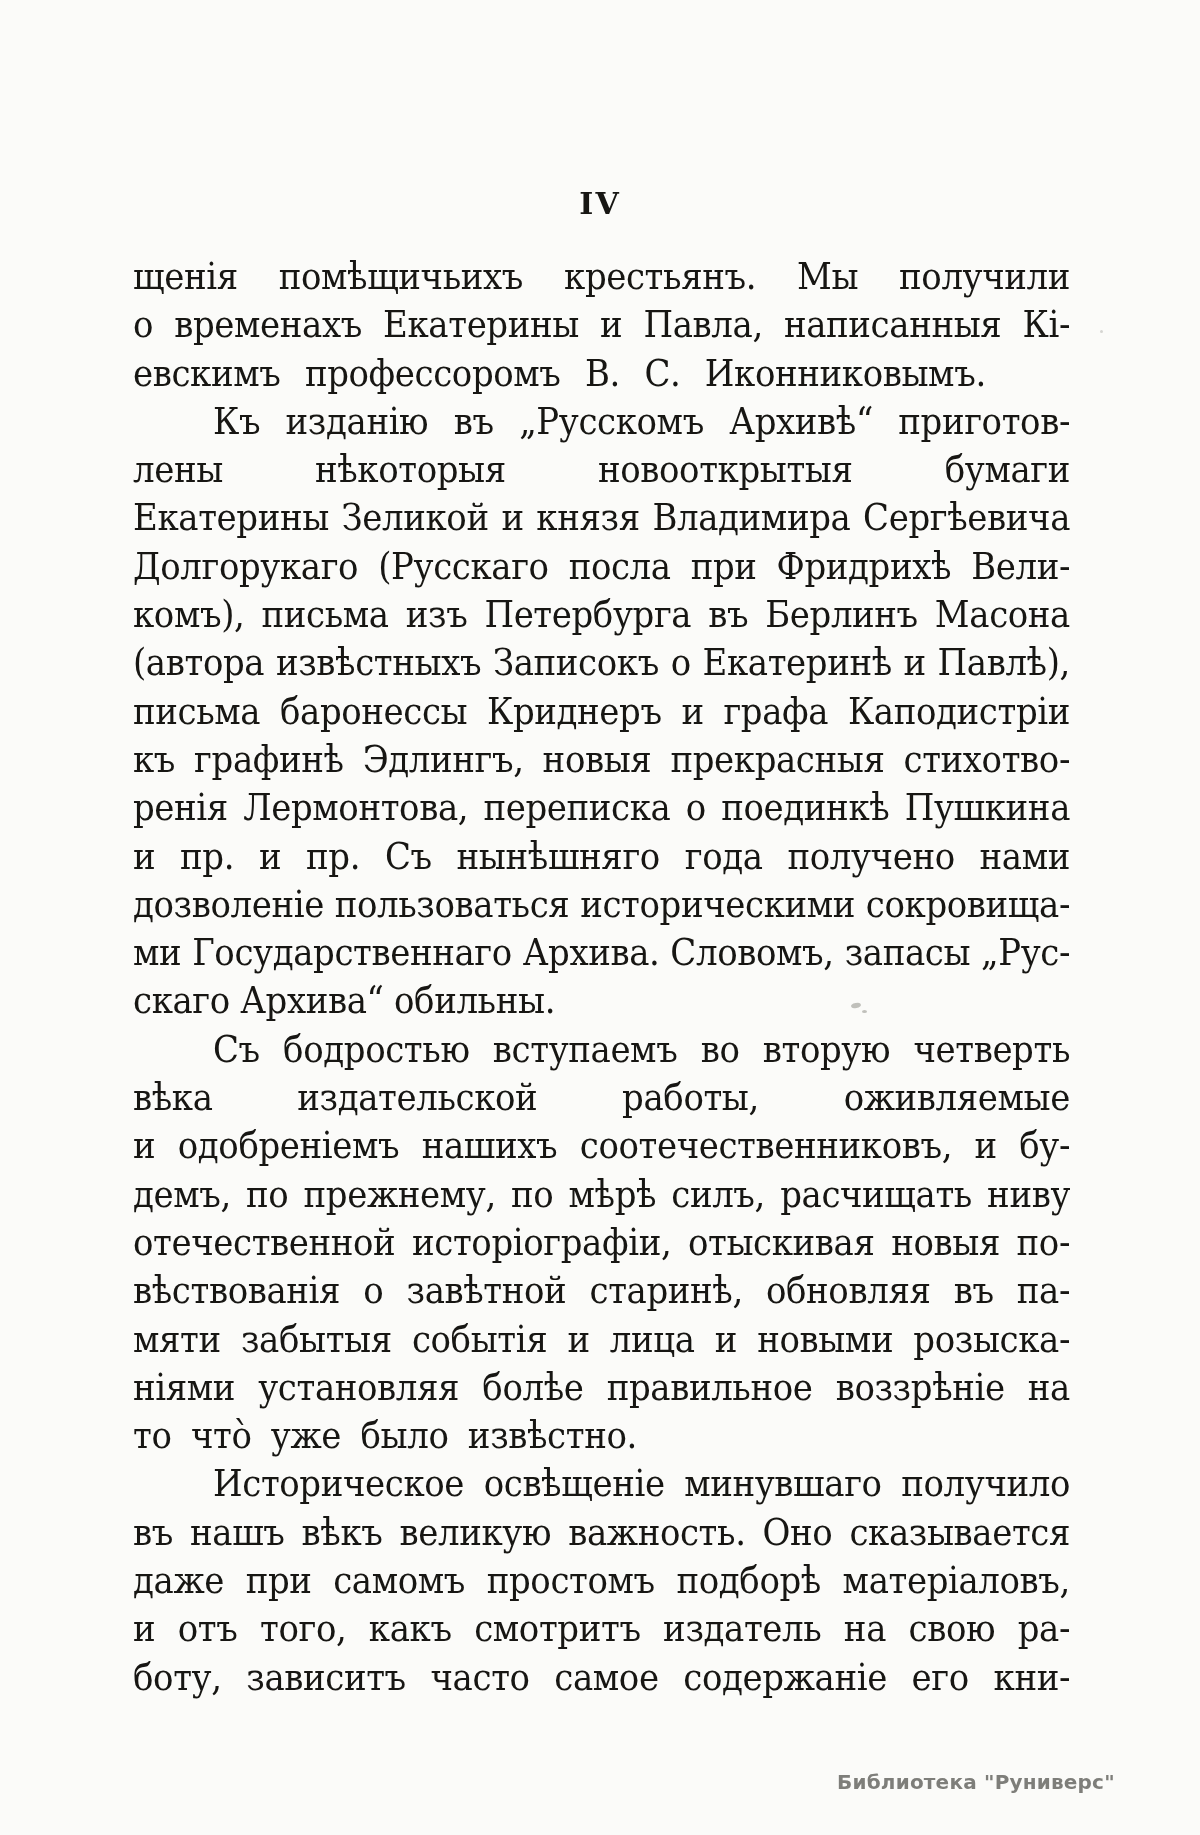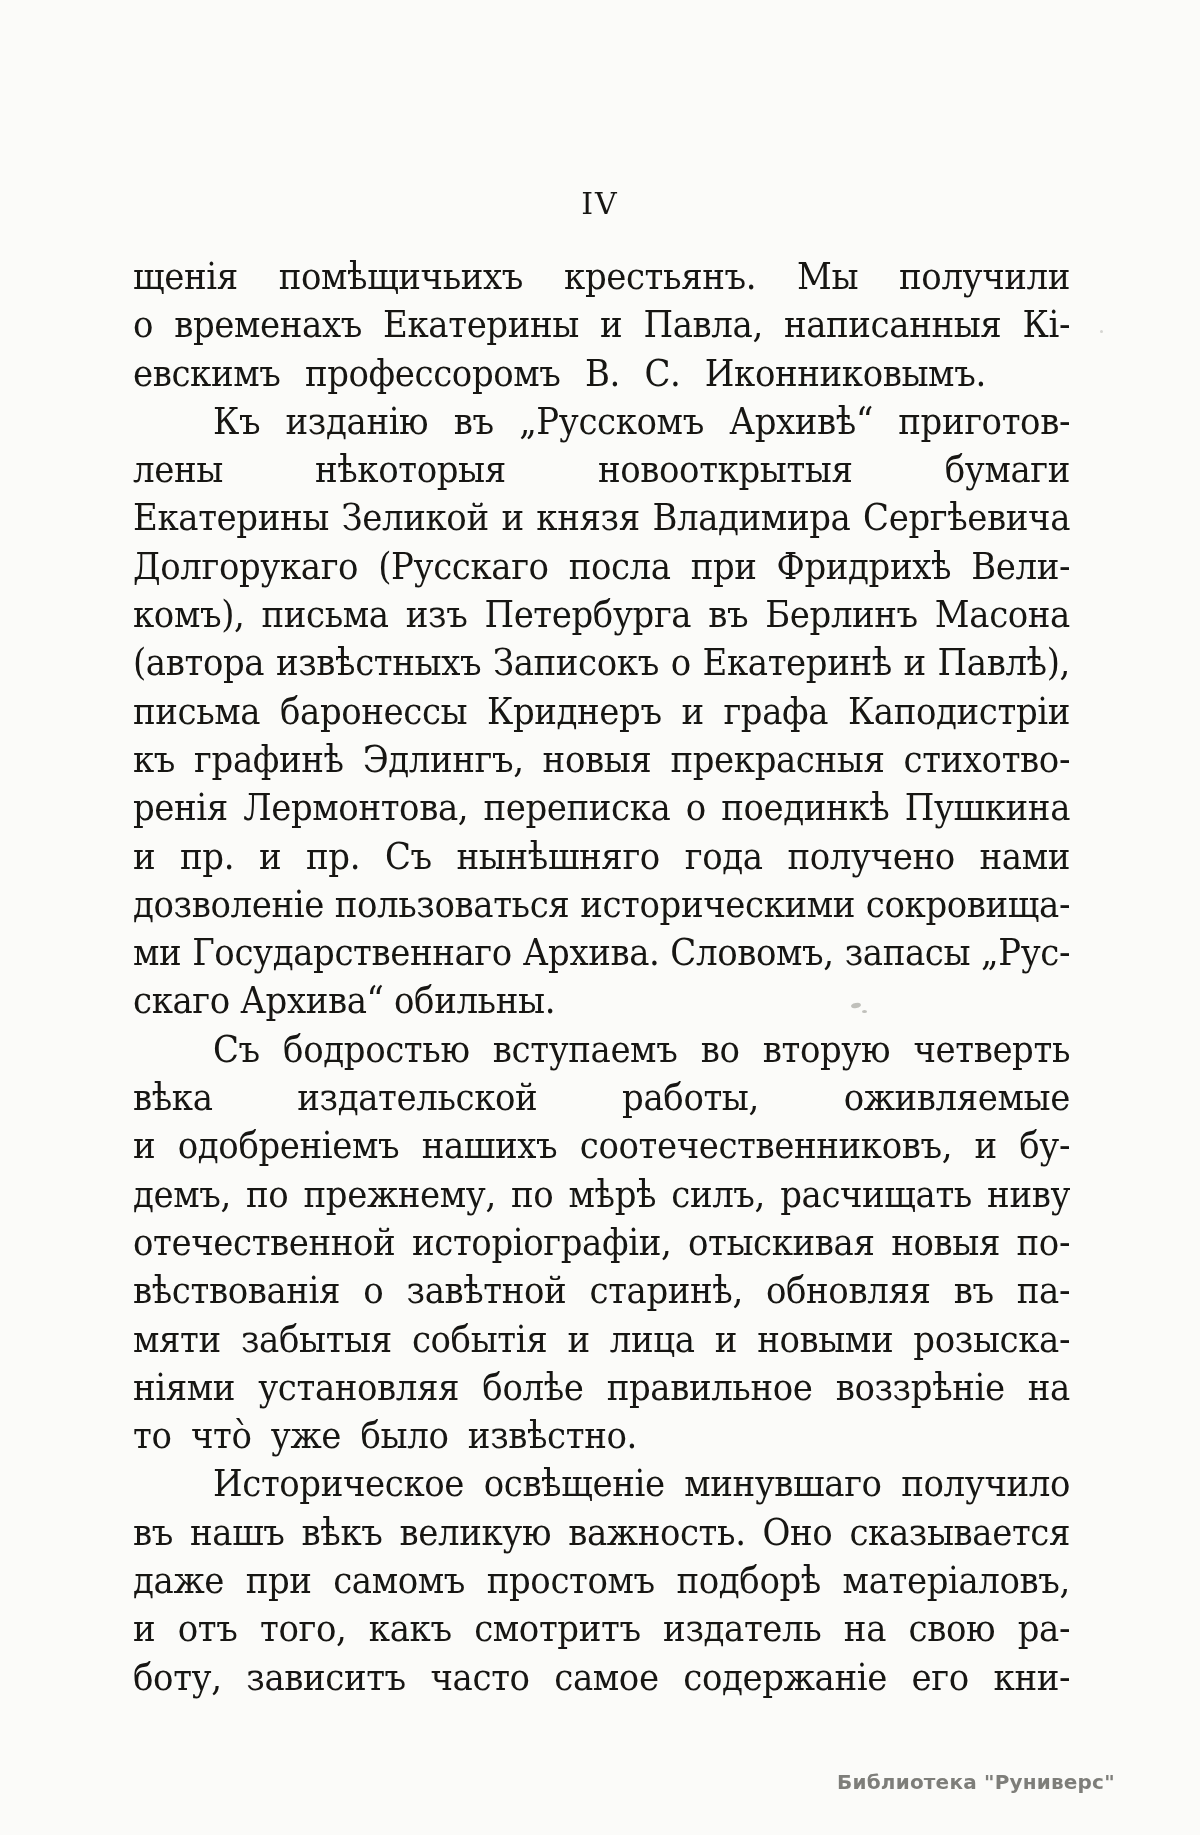--- a/index.html
+++ b/index.html
@@ -17,21 +17,21 @@
     font-family:"DejaVu Serif","Liberation Serif",serif;
     color:var(--ink);
   }
   .page-number{
     position:absolute;
     top:186px;
     left:0;
     right:0;
     text-align:center;
     font-size:30px;
-    font-weight:400;
+    font-weight:700;
     letter-spacing:2px;
     color:var(--ink);
   }
   .text-block{
     position:absolute;
     left:133px;
     top:252px;
     width:937px;
     font-size:34px;
     line-height:48.3px;

